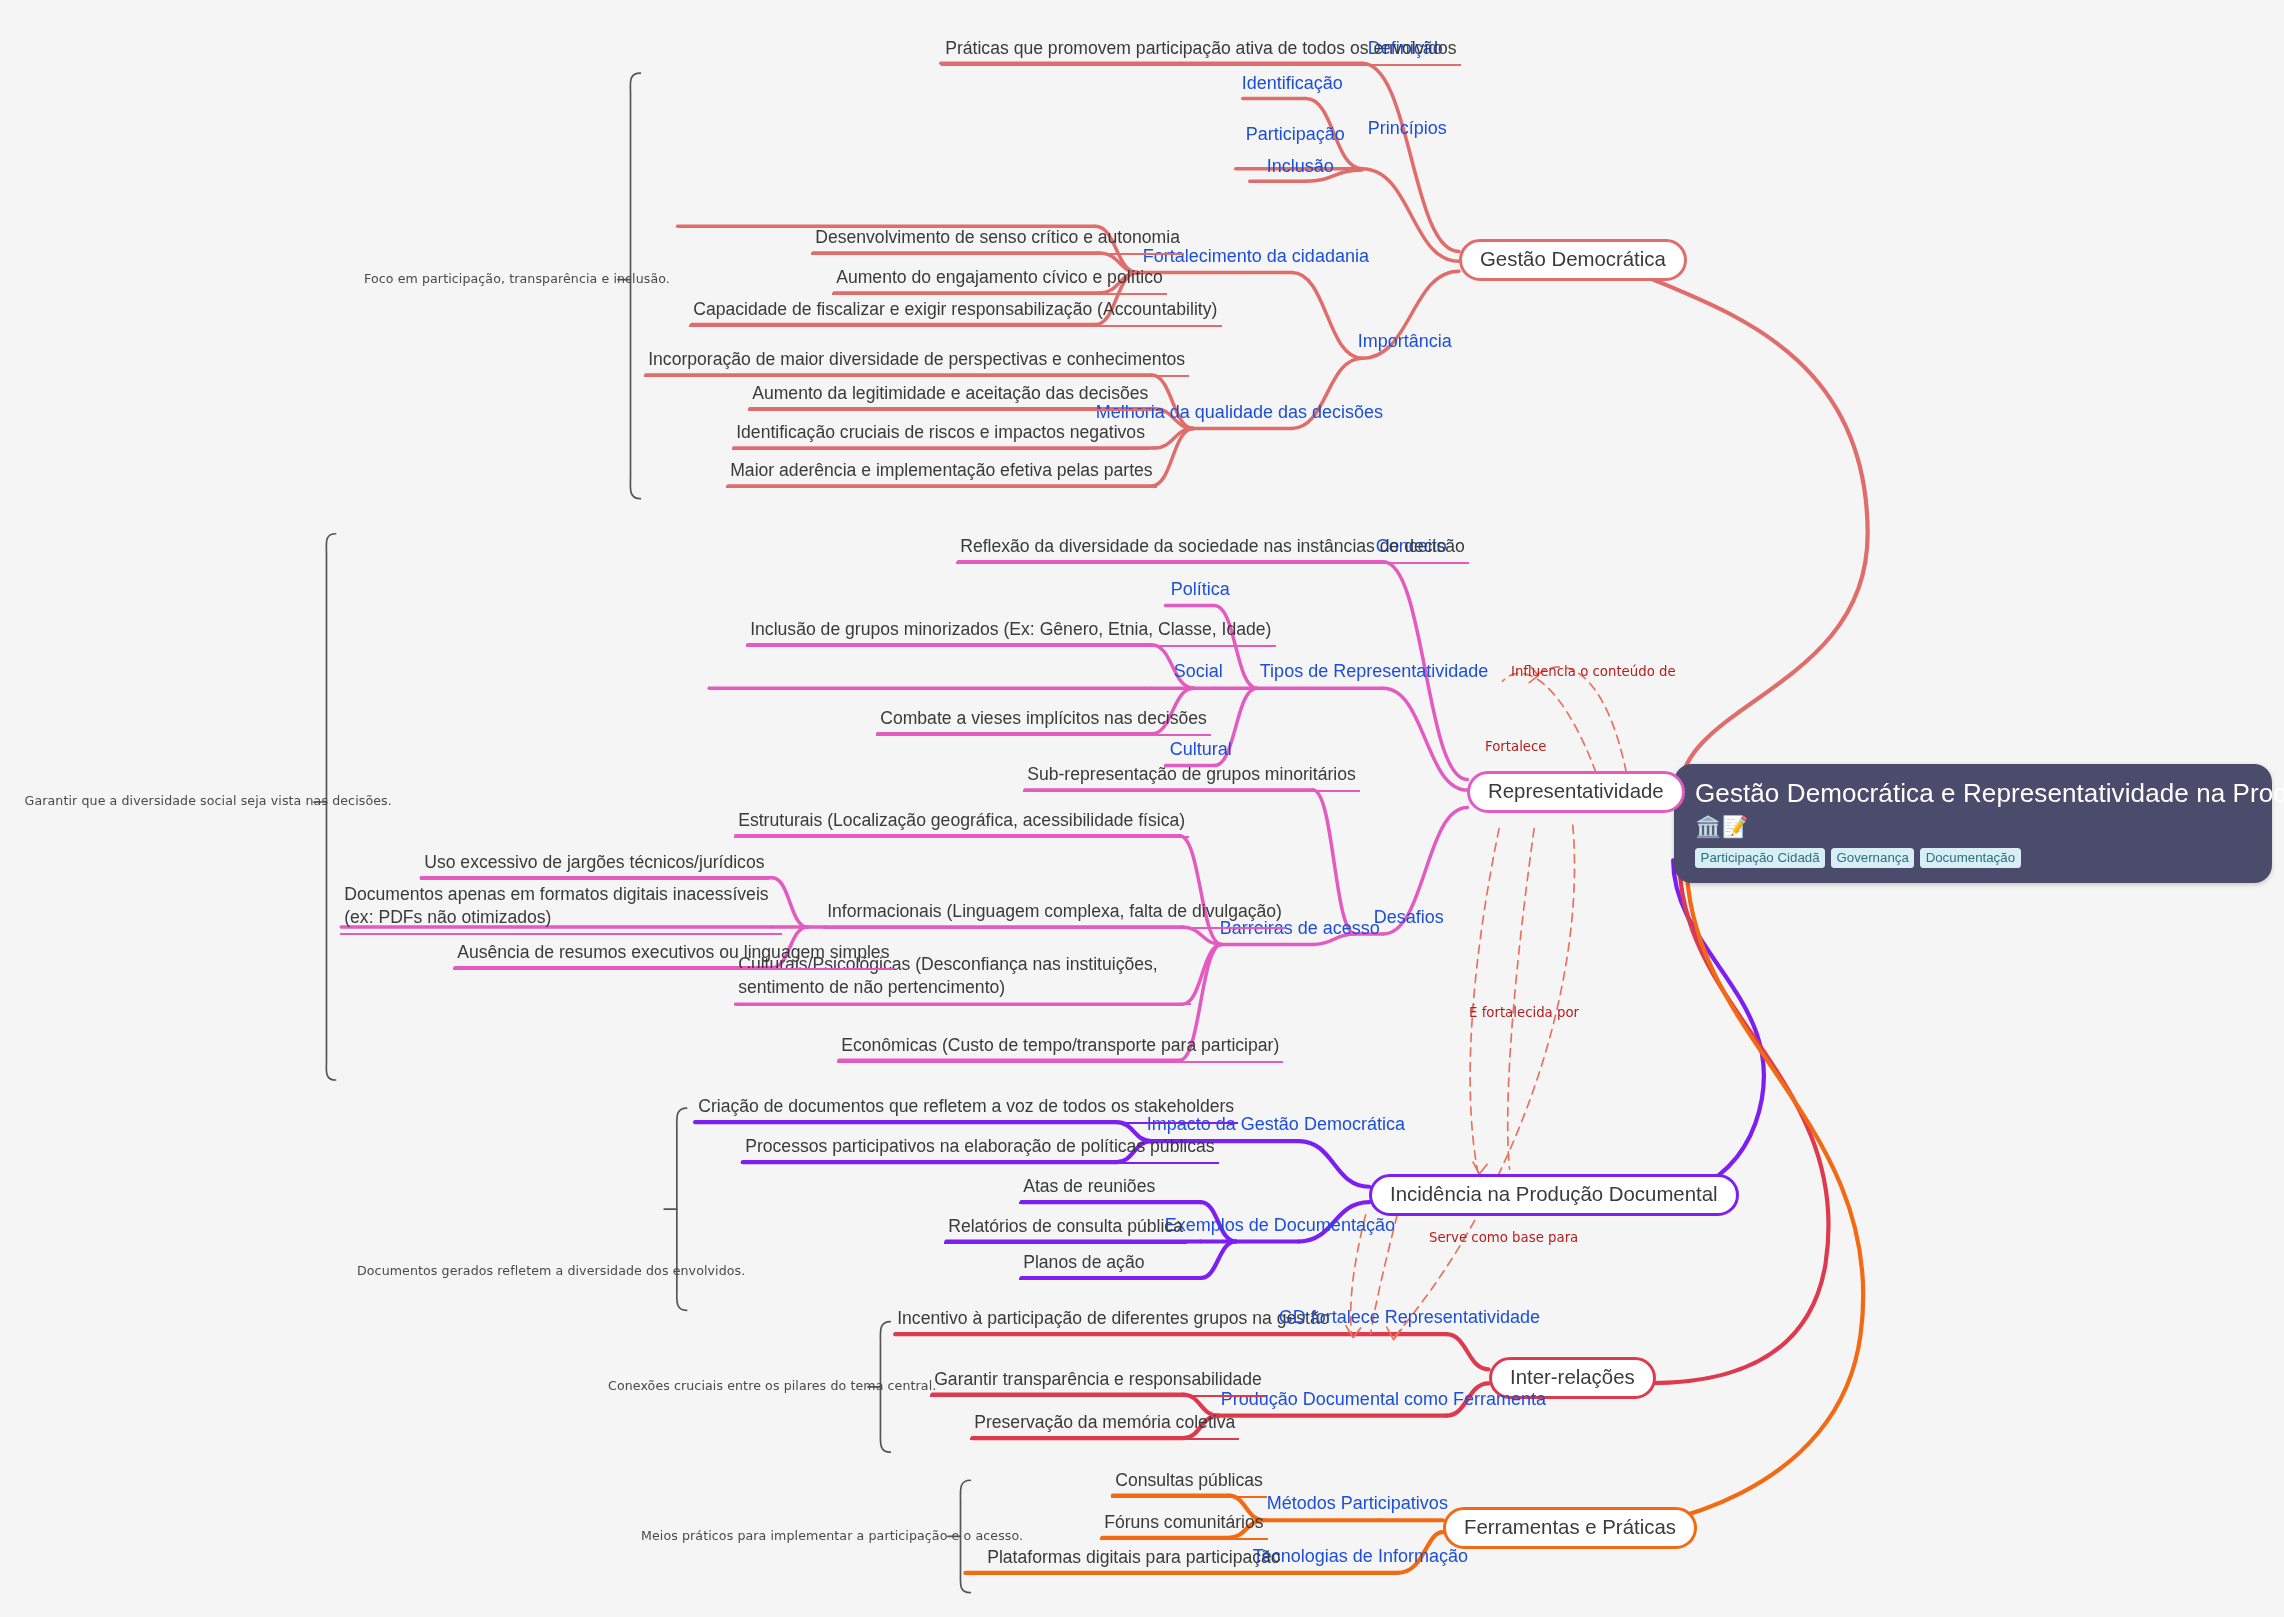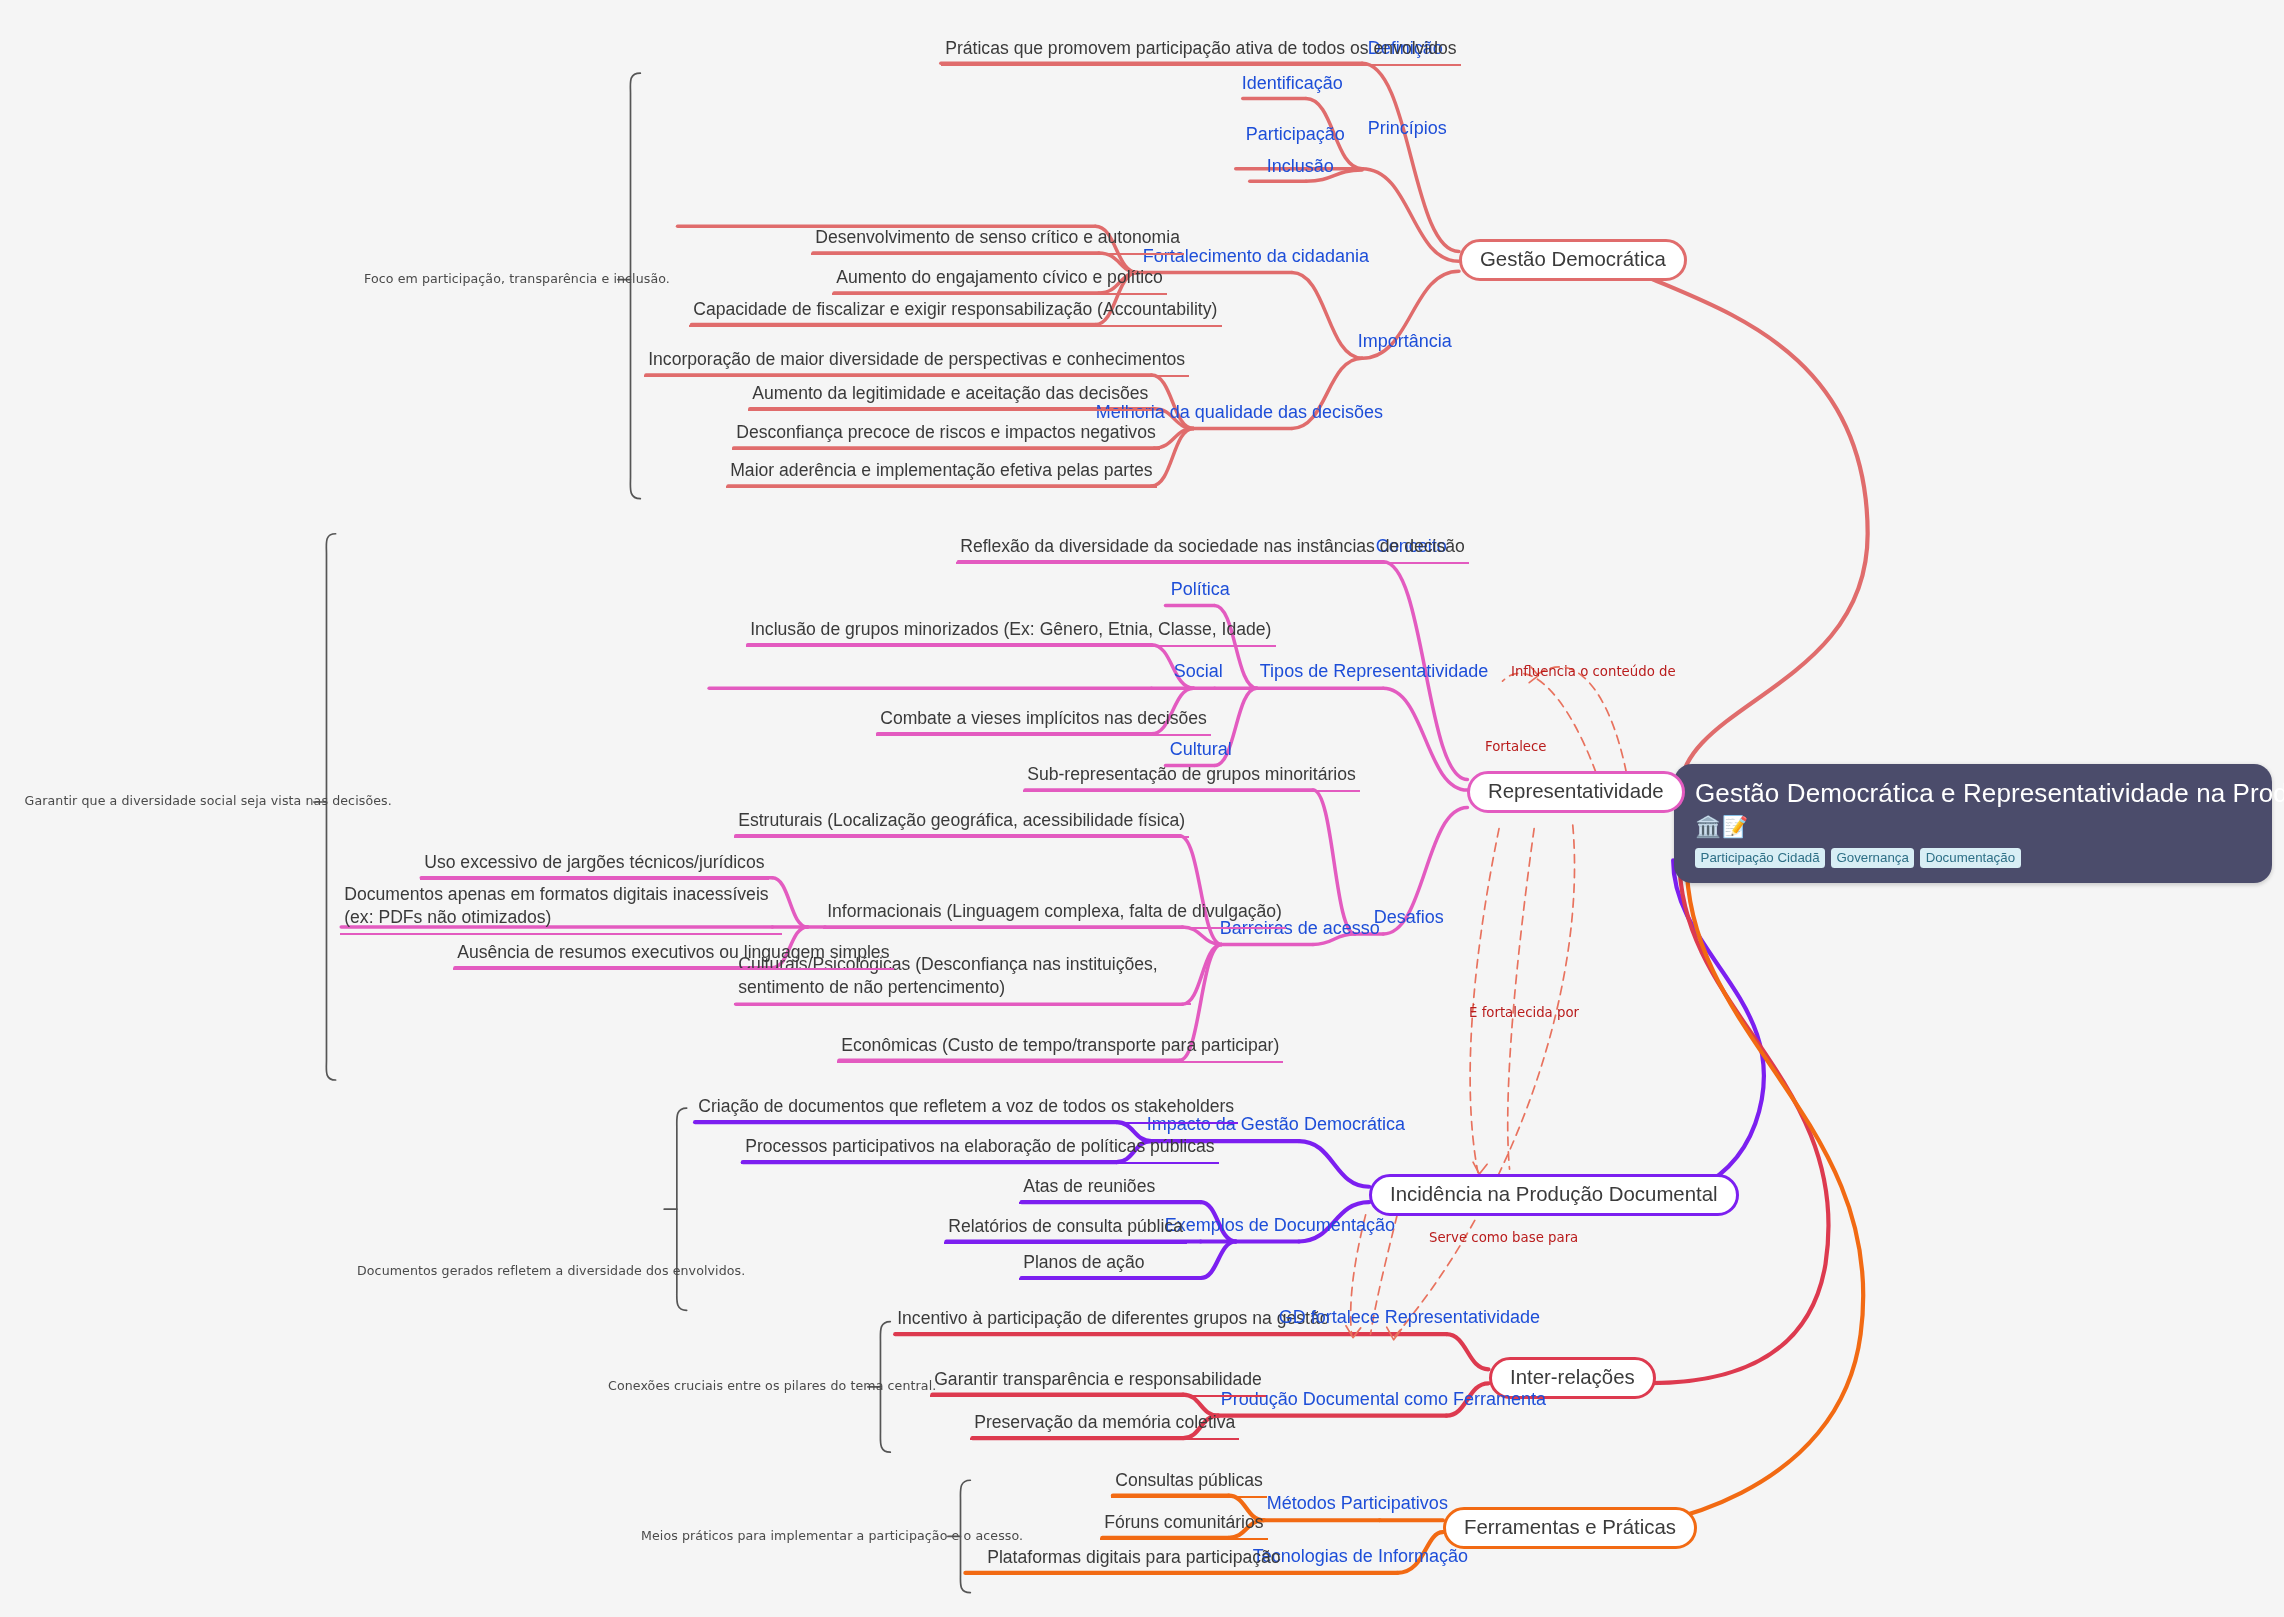--- a/index.html
+++ b/index.html
@@ -296,21 +296,21 @@
   <div class="node leaf" style="left:832px;top:266px;border-bottom-color:#e06c6c;">
     <span>Aumento do engajamento cívico e político</span></div>
   <div class="node leaf" style="left:689px;top:298px;border-bottom-color:#e06c6c;">
     <span>Capacidade de fiscalizar e exigir responsabilização (Accountability)</span></div>
 
   <div class="node leaf" style="left:644px;top:348px;border-bottom-color:#e06c6c;">
     <span>Incorporação de maior diversidade de perspectivas e conhecimentos</span></div>
   <div class="node leaf" style="left:748px;top:382px;border-bottom-color:#e06c6c;">
     <span>Aumento da legitimidade e aceitação das decisões</span></div>
   <div class="node leaf" style="left:732px;top:421px;border-bottom-color:#e06c6c;">
-    <span>Desconfiança precoce de riscos e impactos negativos</span></div>
+    <span>Identificação cruciais de riscos e impactos negativos</span></div>
   <div class="node leaf" style="left:726px;top:459px;border-bottom-color:#e06c6c;">
     <span>Maior aderência e implementação efetiva pelas partes</span></div>
 
   <div class="node lbl" style="left:1373px;top:536px;">
     <span>Conceito</span></div>
   <div class="node leaf" style="left:956px;top:535px;border-bottom-color:#e35bc0;">
     <span>Reflexão da diversidade da sociedade nas instâncias de decisão</span></div>
 
   <div class="node lbl" style="left:1257px;top:661px;">
     <span>Tipos de Representatividade</span></div>

